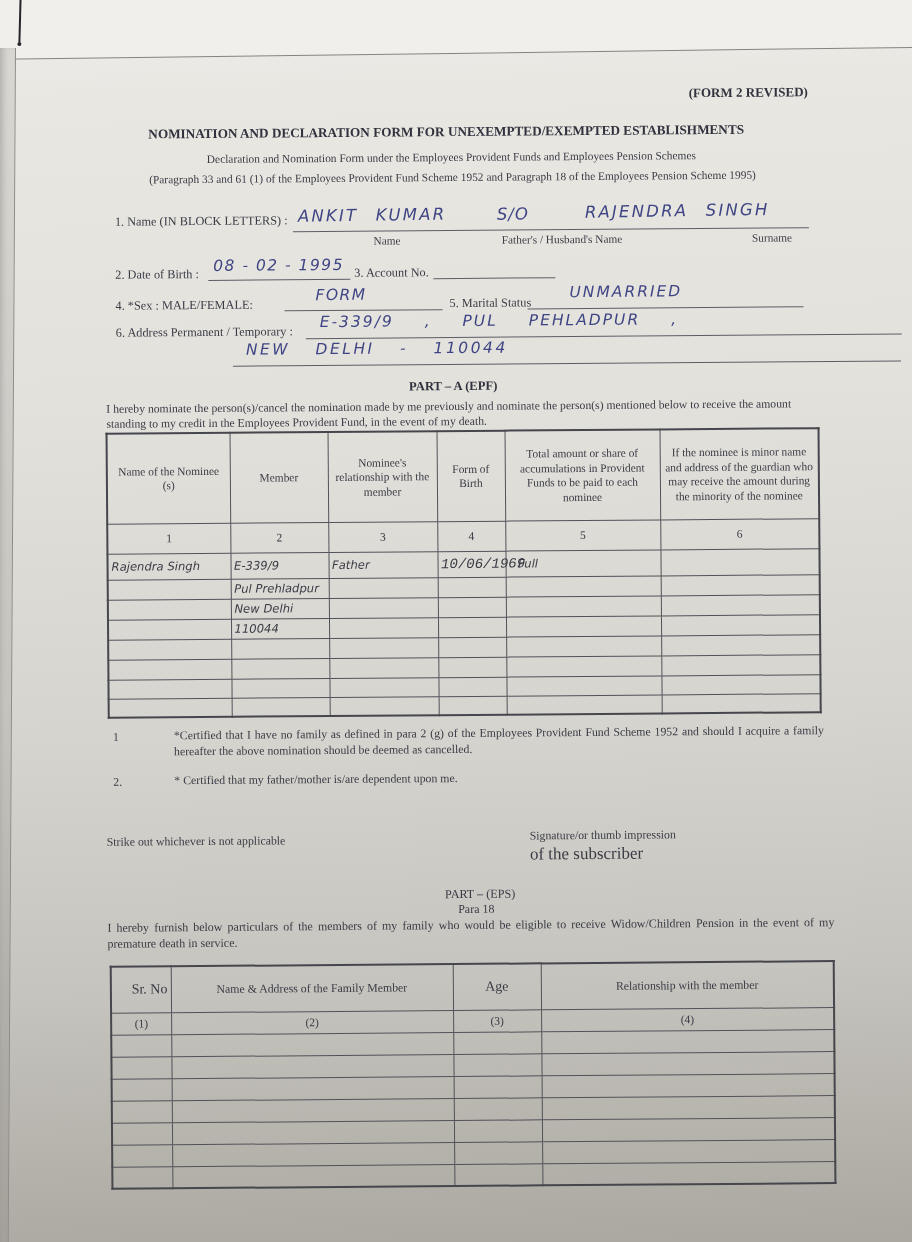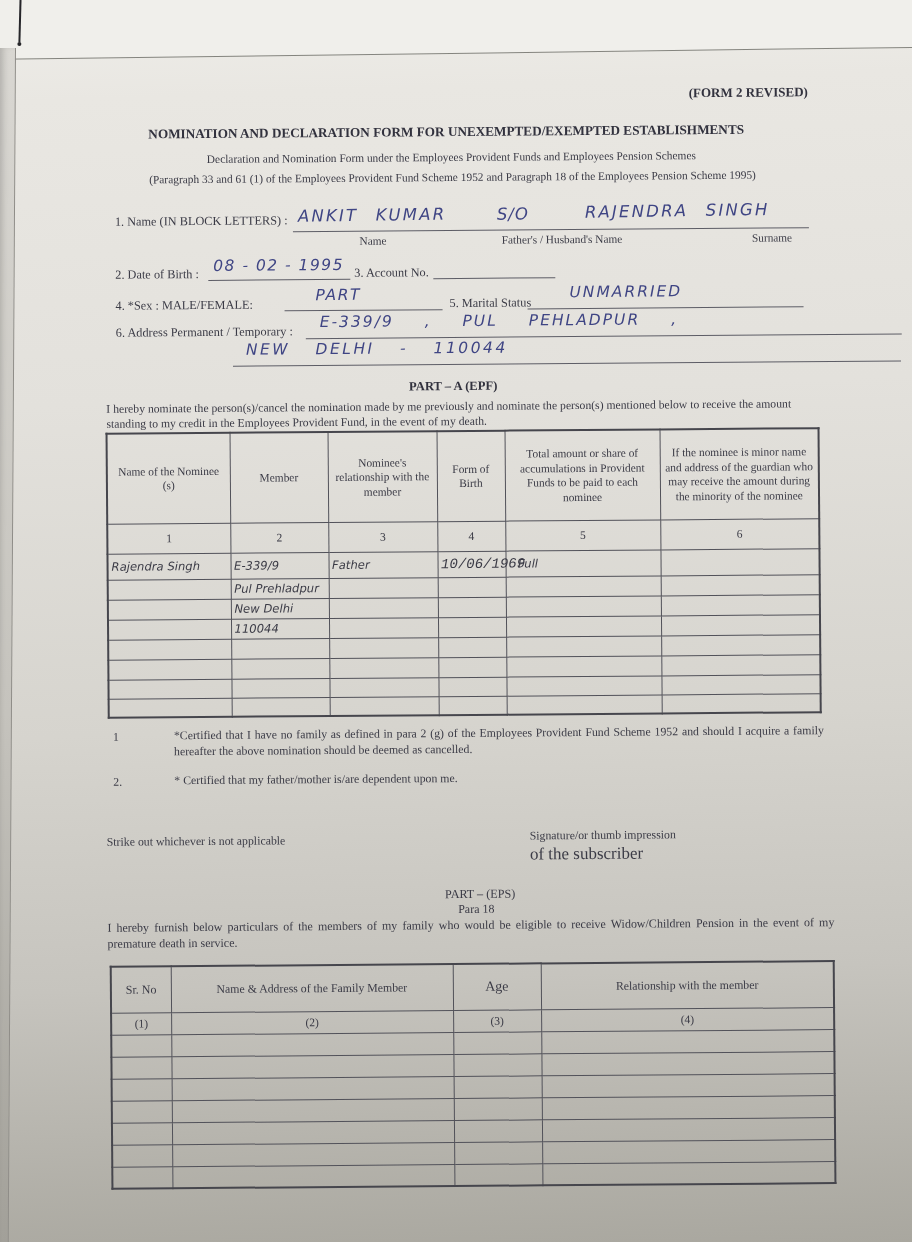--- a/index.html
+++ b/index.html
@@ -66,33 +66,33 @@
 
     <div class="abs printed ctr" style="left:110px;top:151px;width:690px;font-size:11.4px;">Declaration and Nomination Form under the Employees Provident Funds and Employees Pension Schemes</div>
 
     <div class="abs printed ctr" style="left:128px;top:169px;width:656px;font-size:11.4px;line-height:16px;">(Paragraph 33 and 61 (1) of the Employees Provident Fund Scheme 1952 and Paragraph 18 of the Employees Pension Scheme 1995)</div>
 
     <div class="abs printed" style="left:118px;top:212px;">1. Name (IN BLOCK LETTERS) :</div>
     <div class="abs uline" style="left:296px;top:206px;width:516px;height:24px;"></div>
     <div class="abs hw hw-caps" style="left:301px;top:205px;">ANKIT KUMAR</div>
     <div class="abs hw hw-caps" style="left:500px;top:205px;letter-spacing:1px;">S/O</div>
     <div class="abs hw hw-caps" style="left:588px;top:203px;">RAJENDRA SINGH</div>
-    <div class="abs printed ctr" style="left:336px;top:234px;width:80px;font-size:11.3px;">Name</div>
+    <div class="abs printed ctr" style="left:350px;top:234px;width:80px;font-size:11.3px;">Name</div>
     <div class="abs printed ctr" style="left:455px;top:234px;width:220px;font-size:11.3px;">Father's / Husband's Name</div>
     <div class="abs printed ctr" style="left:735px;top:234px;width:80px;font-size:11.3px;">Surname</div>
 
     <div class="abs printed" style="left:118px;top:265px;">2. Date of Birth :</div>
     <div class="abs uline" style="left:211px;top:254px;width:142px;height:24px;"></div>
     <div class="abs hw hw-mid" style="left:216px;top:255px;">08 - 02 - 1995</div>
     <div class="abs printed" style="left:357px;top:265px;">3. Account No.</div>
     <div class="abs uline" style="left:436px;top:254px;width:122px;height:24px;"></div>
 
     <div class="abs printed" style="left:118px;top:296px;">4. *Sex : MALE/FEMALE:</div>
     <div class="abs uline" style="left:287px;top:284px;width:158px;height:25px;"></div>
-    <div class="abs hw hw-mid" style="left:318px;top:285px;">PART</div>
+    <div class="abs hw hw-mid" style="left:318px;top:285px;">FORM</div>
     <div class="abs printed" style="left:452px;top:296px;font-family:Liberation Serif, serif;">5. Marital Status</div>
     <div class="abs uline" style="left:530px;top:284px;width:276px;height:25px;"></div>
     <div class="abs hw hw-mid" style="left:572px;top:284px;letter-spacing:2px;">UNMARRIED</div>
 
     <div class="abs printed" style="left:118px;top:323px;">6. Address Permanent / Temporary :</div>
     <div class="abs uline" style="left:308px;top:312px;width:596px;height:25px;"></div>
     <div class="abs hw hw-mid" style="left:322px;top:312px;word-spacing:24px;letter-spacing:2px;">E-339/9 , PUL PEHLADPUR ,</div>
     <div class="abs uline" style="left:235px;top:339px;width:668px;height:25px;"></div>
     <div class="abs hw hw-mid" style="left:248px;top:339px;word-spacing:18px;letter-spacing:2.5px;">NEW DELHI - 110044</div>
 
@@ -207,21 +207,21 @@
 
     <table class="abs ftable" style="left:107px;top:963px;width:723px;">
       <colgroup>
         <col style="width:60px">
           <col style="width:282px">
           <col style="width:88px">
           <col style="width:293px">
       </colgroup>
       <tbody>
           <tr style="height:46px">
-        <th style="font-size:12px;">Sr. No</th>
+        <th style="font-size:14px;text-align:right;">Sr. No</th>
         <th style="font-size:11.8px;">Name &amp; Address of the Family Member</th>
         <th style="font-size:14px;">Age</th>
         <th style="font-size:11.8px;">Relationship with the member</th>
       </tr>
       <tr style="height:22px">
         <td>(1)</td>
         <td>(2)</td>
         <td>(3)</td>
         <td>(4)</td>
       </tr>

